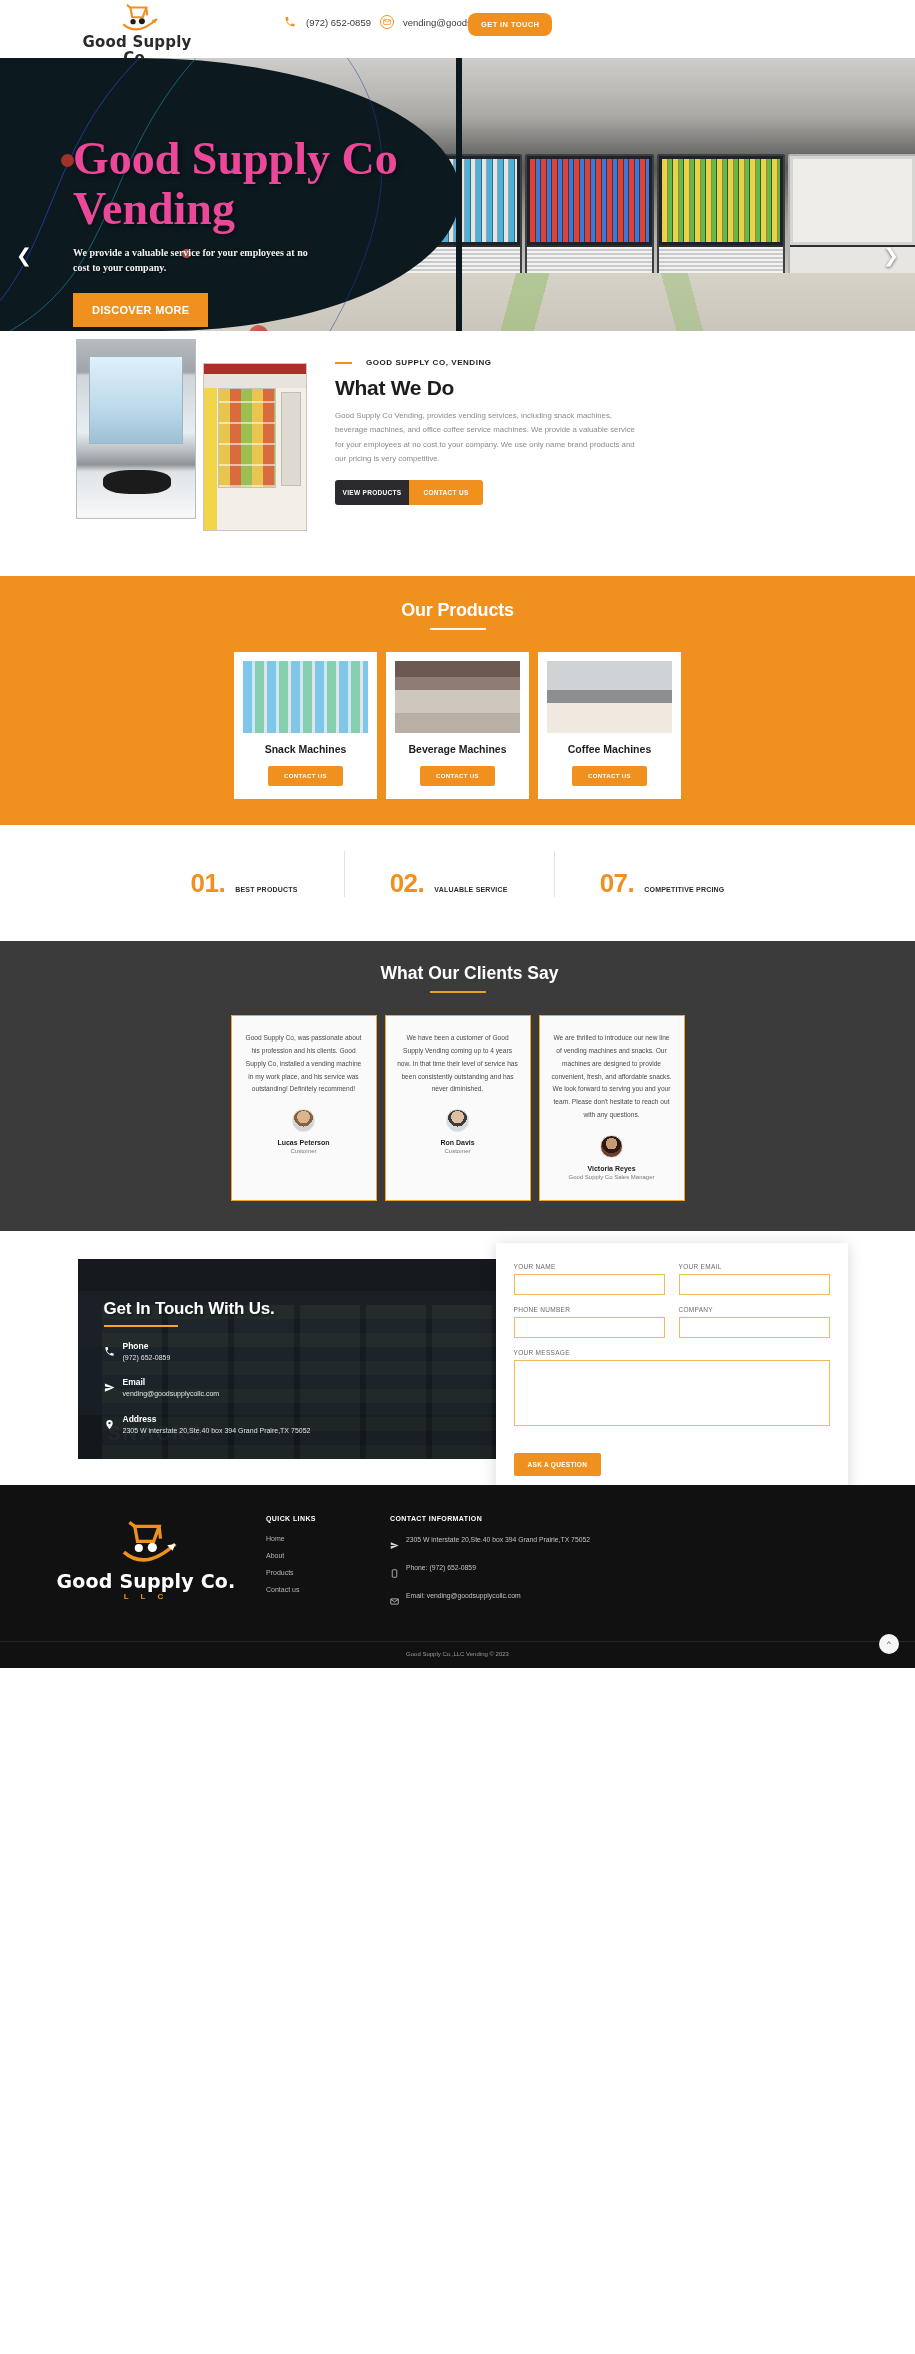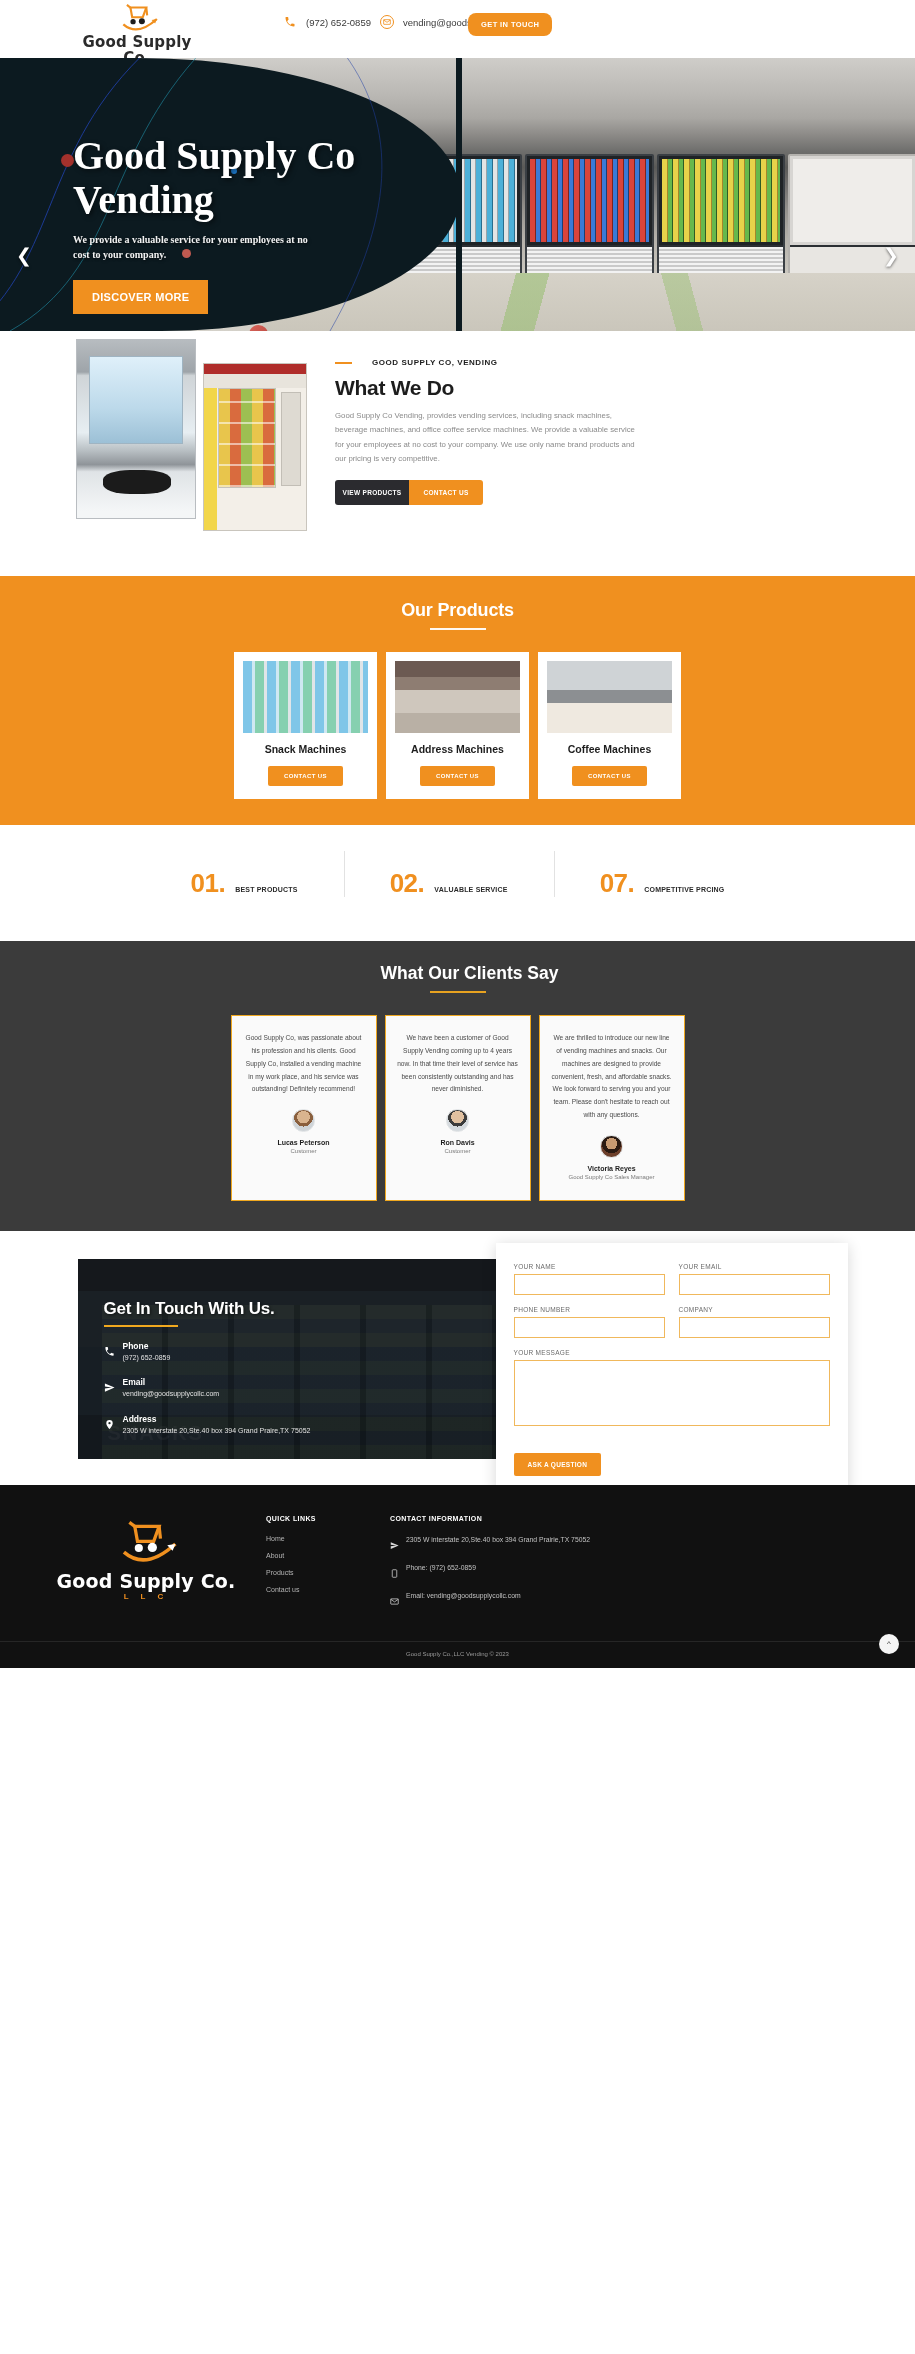--- a/index.html
+++ b/index.html
@@ -158,24 +158,24 @@
   .dot-salmon { width: 19px; height: 19px; background: linear-gradient(140deg,#d9645a,#b4453d); left: 249px; top: 267px; }
   .dot-salmon2 { width: 9px; height: 9px; background: #c05a50; left: 182px; top: 191px; }
   .hero-content {
     position: absolute;
     left: 73px; top: 76px;
     width: 340px;
     z-index: 4;
   }
   .hero-title {
     font-family: "Liberation Serif", serif;
-    font-size: 40px;
+    font-size: 46px;
     line-height: 1.09;
     font-weight: bold;
-    color: #ffffff;
+    color: #ec4899;
     text-shadow: 2px 2px 5px rgba(0,0,0,.55);
   }
   .hero-sub {
     margin-top: 12px;
     font-family: "Liberation Serif", serif;
     font-size: 10px;
     font-weight: bold;
     line-height: 1.45;
     color: #f2f2f2;
     max-width: 250px;
@@ -239,21 +239,21 @@
       #eee;
     border:1px solid #c6c2ba;
   }
   .wwd-img2 .sidebar-yel {
     position:absolute; left:0; top:24px; bottom:0; width:13px; background:#f2d64a;
   }
   .wwd-img2 .panel {
     position:absolute; right:5px; top:28px; width:20px; bottom:44px; background:#dedad2; border:1px solid #c2beb6;
   }
   .wwd-text { position: absolute; left: 335px; top: 27px; width: 300px; }
-  .eyebrow { display: flex; align-items: center; gap: 20px; }
+  .eyebrow { display: flex; align-items: center; gap: 14px; }
   .eyebrow .bar { width: 17px; height: 2px; background: #f0901f; }
   .eyebrow .txt {
     font-size: 8px; font-weight: bold; letter-spacing: .55px; color: #1d1d1d;
   }
   .wwd-h2 {
     margin-top: 9px;
     font-size: 21px; font-weight: bold; color: #1d1d1d; letter-spacing: -.3px;
   }
   .wwd-p {
     margin-top: 9px;
@@ -536,21 +536,21 @@
     <div class="prod-title">Our Products</div>
     <div class="title-rule"></div>
     <div class="prod-grid">
       <div class="prod-card">
         <div class="prod-img pi1"></div>
         <div class="prod-name">Snack Machines</div>
         <button class="prod-btn">CONTACT US</button>
       </div>
       <div class="prod-card">
         <div class="prod-img pi2"></div>
-        <div class="prod-name">Address Machines</div>
+        <div class="prod-name">Beverage Machines</div>
         <button class="prod-btn">CONTACT US</button>
       </div>
       <div class="prod-card">
         <div class="prod-img pi3"></div>
         <div class="prod-name">Coffee Machines</div>
         <button class="prod-btn">CONTACT US</button>
       </div>
     </div>
   </div>
 

